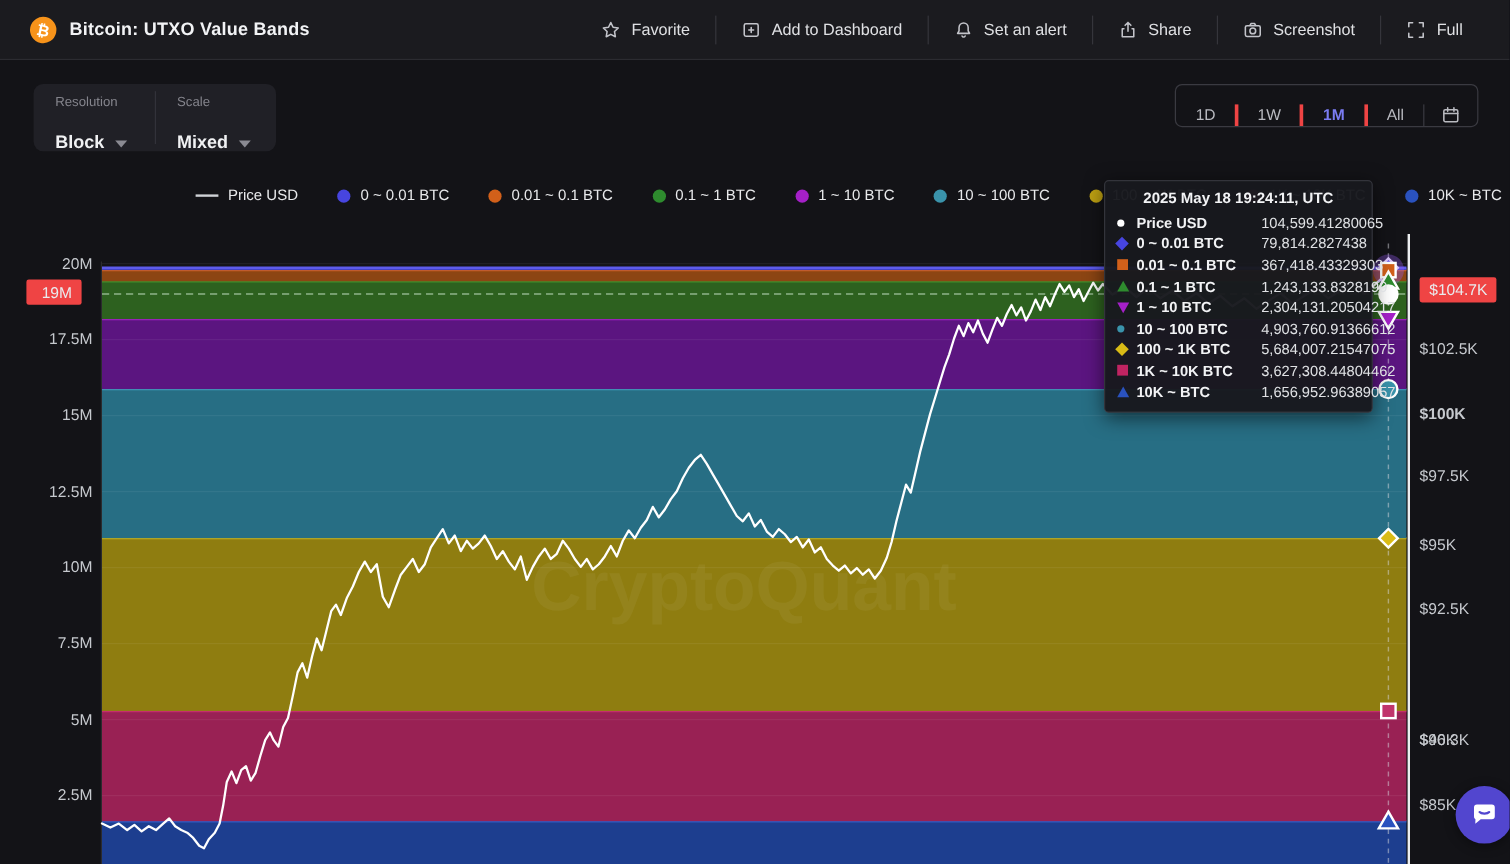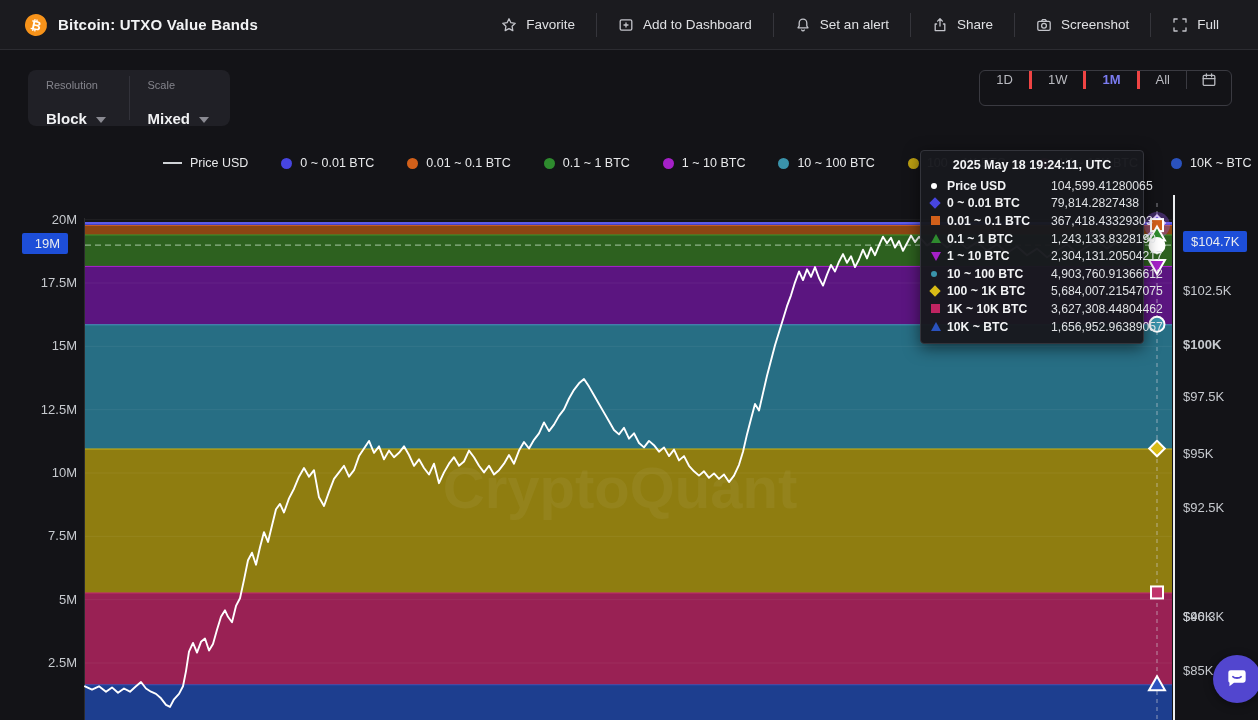--- a/index.html
+++ b/index.html
@@ -24,36 +24,36 @@
   
   .controls{position:absolute;left:28px;top:70px;width:202px;height:56px;background:#202026;
     border-radius:8px;display:flex;align-items:stretch}
   .ctrl{flex:1;padding:9px 0 0 18px;cursor:pointer}
   .ctrl-label{font-size:11px;color:#84848c;margin-bottom:19px}
   .ctrl-value{font-size:15px;font-weight:bold;color:#f0f1f3;display:flex;align-items:center;gap:9px}
   .caret{width:0;height:0;border-left:5px solid transparent;border-right:5px solid transparent;border-top:6px solid #8a8a92;margin-top:2px}
   .ctrl-div{width:1px;background:#32323a;margin:6px 0}
   
   .range{position:absolute;right:26px;top:70px;height:34px;border:1px solid #3a3a41;border-radius:6px;
-    display:flex;align-items:flex-start;background:transparent}
+    display:flex;align-items:flex-end;background:transparent}
   .range-opt{padding:0 16px;font-size:13px;color:#b9bac0;line-height:34px;cursor:pointer;
     border-left:3px solid #ef4444;height:18px;line-height:18px;display:flex;align-items:center}
   .range-opt:first-child{border-left:none}
   .range-opt.active{color:#7b7cf2;font-weight:bold}
   .range-cal{padding:0 14px;border-left:1px solid #3a3a41;height:18px;display:flex;align-items:center;color:#b9bac0;cursor:pointer}
   
   .legend{position:absolute;left:163px;top:156px;display:flex;gap:33px;align-items:center;z-index:2;white-space:nowrap}
   .lg-item{display:flex;align-items:center;gap:8px;font-size:12.5px;color:#e8e9eb;cursor:pointer}
   .g-dot{width:11px;height:11px;border-radius:50%;flex:none}
   .g-line{width:19px;height:2px;flex:none}
   
   .ax-lbl{position:absolute;font-size:13px;color:#c6c9ce}
   .ax-left{left:14px;width:63px;text-align:right}
   .ax-right{left:1183px;text-align:left}
-  .ax-hl{background:#1d4ed8;color:#e9ebee;border-radius:2px;padding:3px 8px}
+  .ax-hl{background:#ef4444;color:#e9ebee;border-radius:2px;padding:3px 8px}
   .ax-hl.ax-left{left:22px;width:auto;min-width:30px}
   
   .tooltip{position:absolute;left:920px;top:150px;width:224px;z-index:5;
     background:rgba(24,25,30,.97);border:1px solid #33343b;border-radius:4px;
     box-shadow:0 4px 16px rgba(0,0,0,.55);padding:7px 10px 8px 10px;box-sizing:border-box}
   .tt-title{font-size:12.5px;font-weight:bold;text-align:center;color:#f2f3f5;margin-bottom:5px;white-space:nowrap}
   .tt-row{display:grid;grid-template-columns:16px 104px 1fr;align-items:center;height:17.6px;font-size:12.2px}
   .tt-name{font-weight:bold;color:#f2f3f5;white-space:nowrap}
   .tt-val{color:#dfe1e4;white-space:nowrap}
   .g-bullet{width:6px;height:6px;border-radius:50%}

